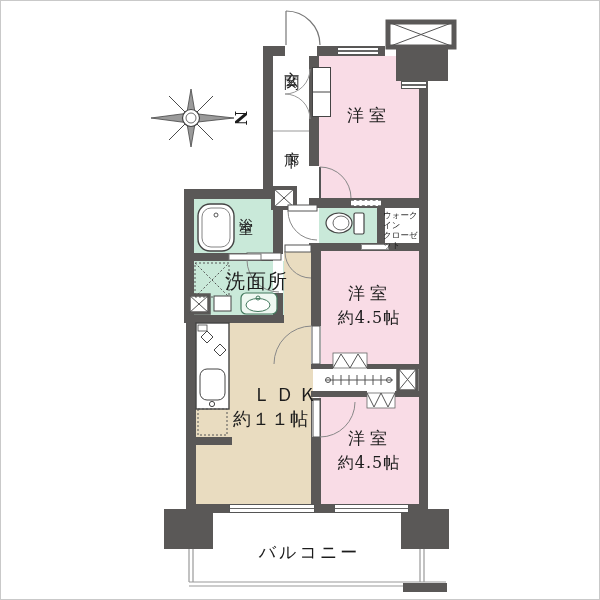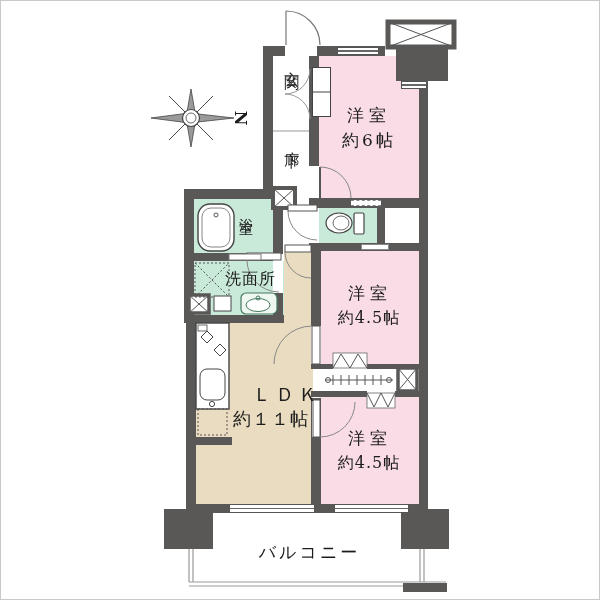--- a/index.html
+++ b/index.html
@@ -198,23 +198,26 @@
       <polygon points="190,88 185,117 190,146 195,117" fill="#9a9a9a"></polygon>
       <polygon points="150,117 188,112 233,117 188,122" fill="#9a9a9a"></polygon>
       <circle cx="190" cy="117" r="8.5" fill="#fff" stroke-width="1.2"></circle>
       <circle cx="190" cy="117" r="5" fill="none"></circle>
     </g>
   </svg>
 
   <div class="txt vtxt" style="left:281px;top:58px;height:62px;font-size:15px">玄関</div>
   <div class="txt vtxt" style="left:281px;top:138px;height:62px;font-size:15px">廊下</div>
   <div class="txt ctr" style="left:318px;top:104px;width:100px;font-size:17px;letter-spacing:5px">洋室</div>
-  <div class="txt ctr" style="left:310px;top:129px;width:116px;font-size:17px;letter-spacing:3px">約6帖</div>
+  <div style="position:absolute;left:382px;top:209px;width:38px;font-size:8.5px;line-height:10px;letter-spacing:0;font-family:'DejaVu Sans','Liberation Sans',sans-serif">
+    <span>ウォークイン</span><br>
+    <span>クローゼット</span>
+  </div>
   <div class="txt vtxt" style="left:236px;top:206px;height:46px;font-size:14px;letter-spacing:3px">浴室</div>
-  <div class="txt" style="left:224px;top:268px;font-size:16px;letter-spacing:1px">洗面所</div>
+  <div class="txt" style="left:224px;top:268px;font-size:20px;letter-spacing:1px">洗面所</div>
   <div class="txt ctr" style="left:318px;top:282px;width:102px;font-size:17px;letter-spacing:5px">洋室</div>
   <div class="txt ctr" style="left:312px;top:307px;width:112px;font-size:16px;letter-spacing:1px">約4.5帖</div>
   <div class="txt ctr" style="left:221px;top:382px;width:130px;font-size:19px;letter-spacing:4px">ＬＤＫ</div>
   <div class="txt ctr" style="left:200px;top:407px;width:140px;font-size:18px;letter-spacing:1px">約１１帖</div>
   <div class="txt ctr" style="left:318px;top:427px;width:102px;font-size:17px;letter-spacing:5px">洋室</div>
   <div class="txt ctr" style="left:312px;top:452px;width:112px;font-size:16px;letter-spacing:1px">約4.5帖</div>
   <div class="txt ctr" style="left:236px;top:541px;width:145px;font-size:17px;letter-spacing:3px">バルコニー</div>
   <div class="txt" style="left:232px;top:107px;font-size:16px;font-weight:bold;transform:rotate(90deg);letter-spacing:0">N</div>
 
 </div>

